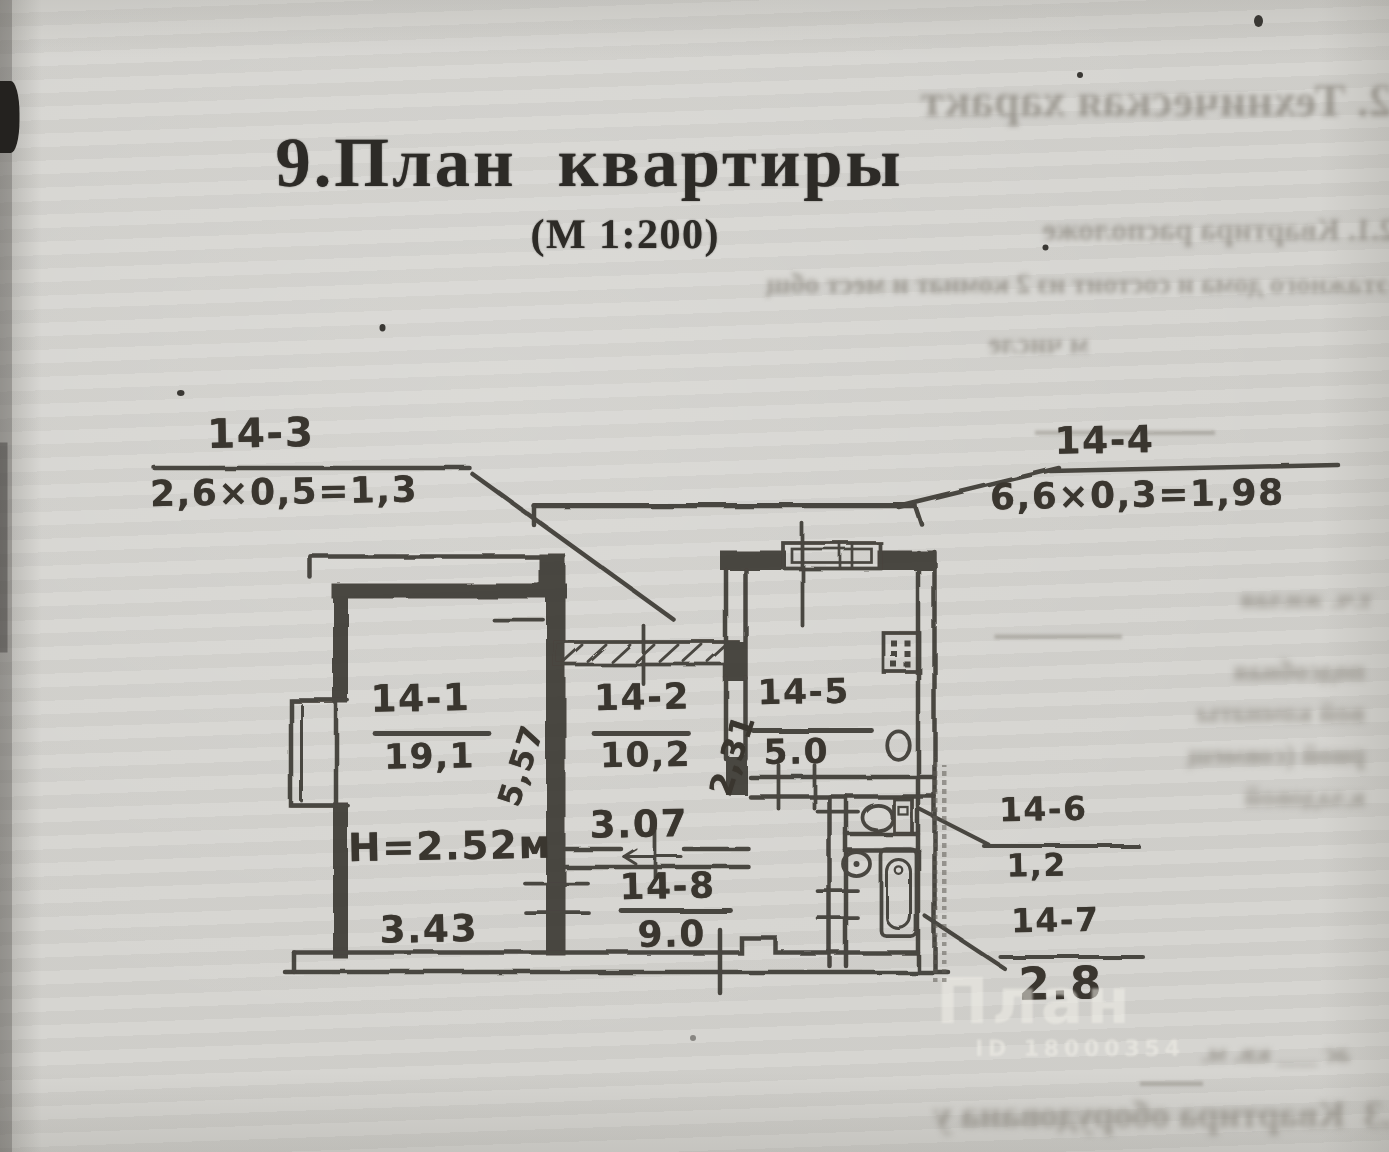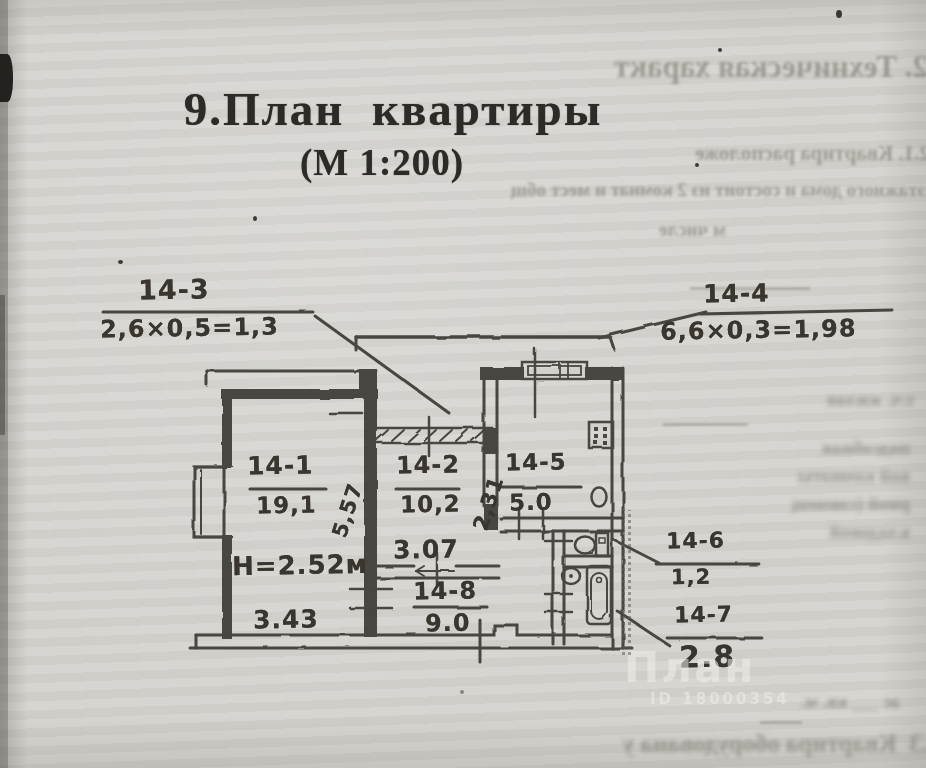--- a/index.html
+++ b/index.html
@@ -55,21 +55,21 @@
   <div class="abs bleed serif" style="left:640px;top:466px;width:270px;font-size:19px;filter:blur(2.4px);">вой комнаты</div>
   <div class="abs bleed serif" style="left:640px;top:494px;width:270px;font-size:19px;filter:blur(2.4px);">рной (совмещ</div>
   <div class="abs bleed serif" style="left:640px;top:522px;width:270px;font-size:19px;filter:blur(2.4px);">кладовой</div>
   <div class="abs bleed serif" style="left:660px;top:693px;width:240px;font-size:18px;filter:blur(2.2px);">ас ___ кв. м.</div>
   <div class="abs bleed serif" style="left:548px;top:730px;width:380px;font-size:25px;filter:blur(2px);">.3  Квартира оборудована у</div>
   <div class="abs bleed-rule" style="left:663px;top:423px;width:85px;height:3px;"></div>
   <div class="abs bleed-rule" style="left:690px;top:287px;width:120px;height:3px;"></div>
   <div class="abs bleed-rule" style="left:760px;top:721px;width:42px;height:3px;"></div>
 
   <div class="abs title" style="left:158px;top:82px;width:470px;text-align:center;font-size:47px;letter-spacing:2px;">9.План  квартиры</div>
-  <div class="abs title" style="left:300px;top:141px;width:180px;text-align:left;font-size:37px;letter-spacing:1px;">(М 1:200)</div>
+  <div class="abs title" style="left:300px;top:141px;width:180px;text-align:right;font-size:28px;letter-spacing:1px;">(М 1:200)</div>
 
   <svg class="abs" style="left:0;top:0;" width="926" height="768" viewBox="0 0 926 768">
     <defs>
       <filter id="rough" x="-5%" y="-5%" width="110%" height="110%">
         <feTurbulence type="fractalNoise" baseFrequency="0.035" numOctaves="2" result="n"></feTurbulence>
         <feDisplacementMap in="SourceGraphic" in2="n" scale="2.6"></feDisplacementMap>
       </filter>
     </defs>
     <g stroke="#3e3a34" stroke-linecap="round" fill="none" opacity="0.92" filter="url(#rough)">
 

